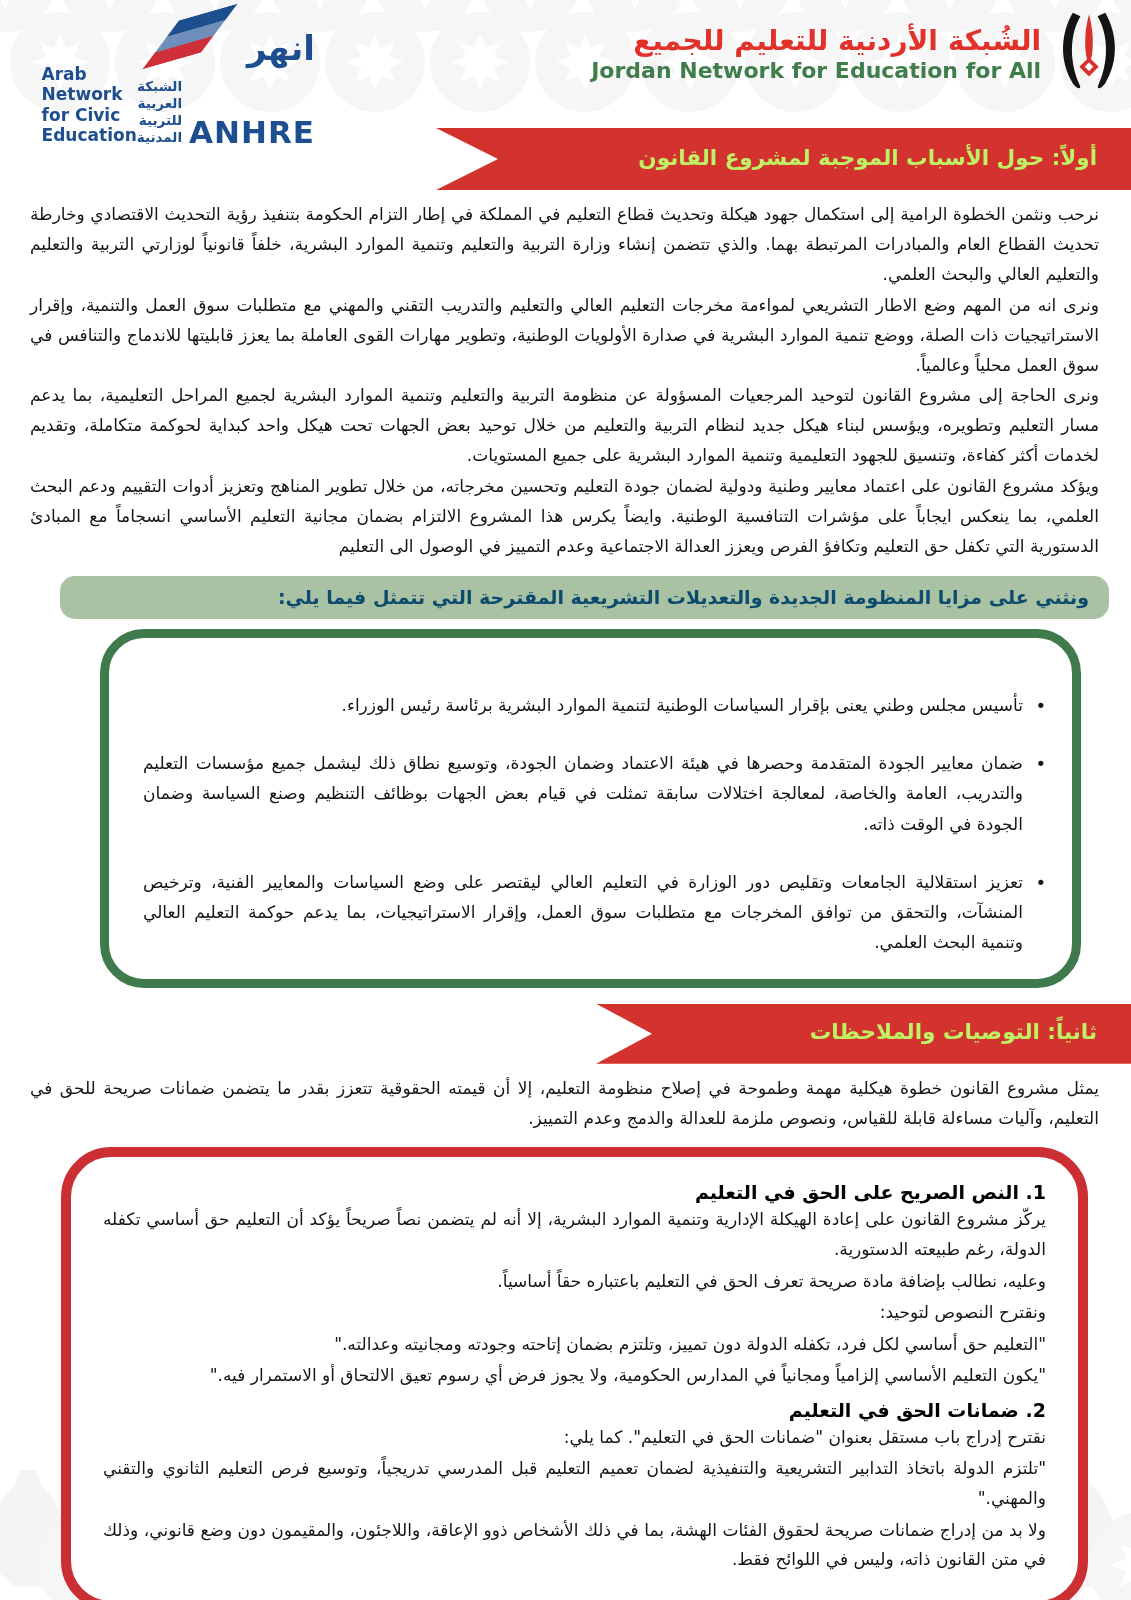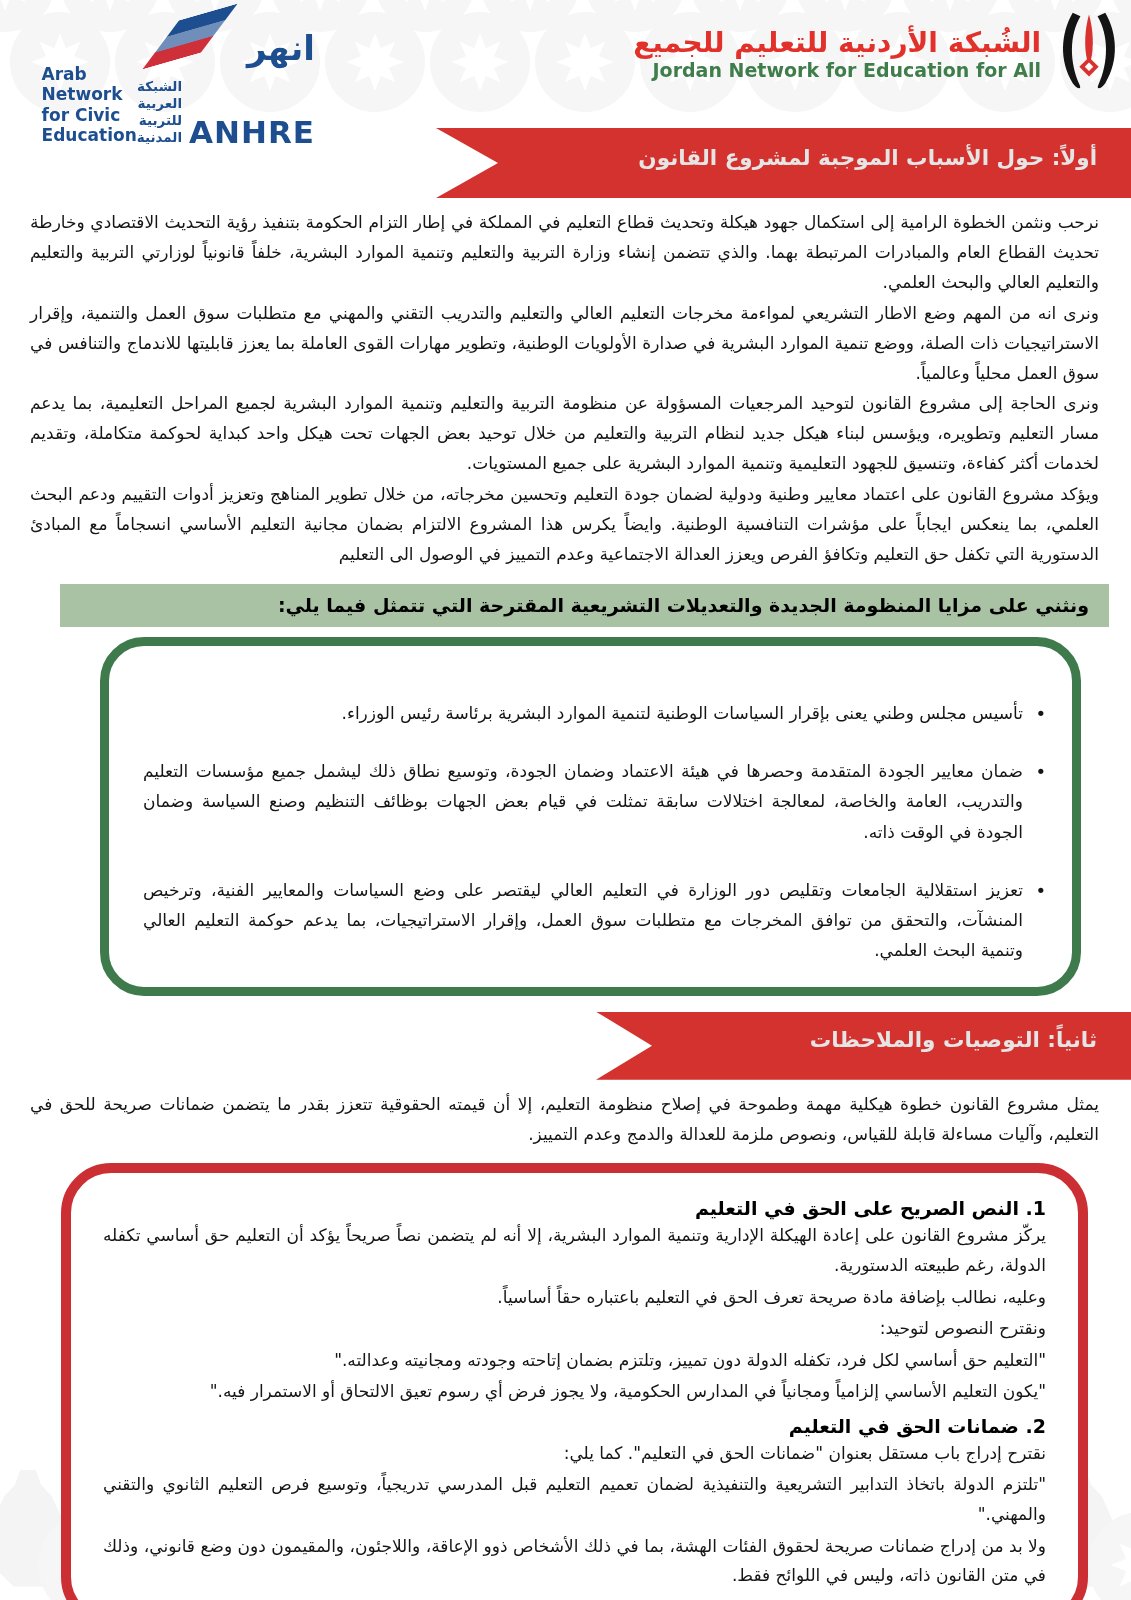--- a/index.html
+++ b/index.html
@@ -11,49 +11,49 @@
   .wm-circle{background:#f0f0f0;border-radius:50%;}
   .wm-circle::after{content:"";position:absolute;inset:21%;background:#ffffff;
     clip-path:polygon(50% 0%,60% 26%,85% 15%,74% 40%,100% 50%,74% 60%,85% 85%,60% 74%,50% 100%,40% 74%,15% 85%,26% 60%,0% 50%,26% 40%,15% 15%,40% 26%);}
   .wm-vase{background:#ededed;
     clip-path:polygon(40% 0,60% 0,66% 12%,80% 22%,92% 40%,96% 62%,88% 84%,68% 97%,32% 97%,12% 84%,4% 62%,8% 40%,20% 22%,34% 12%);}
   .content{position:relative;z-index:1;}
   
   .header{display:flex;justify-content:space-between;align-items:flex-start;padding:10px 12px 0 10px;height:102px;}
   .jnea{display:flex;align-items:center;gap:18px;}
   .jnea-text .ar{color:#e1312a;font-weight:bold;font-size:28px;line-height:1.15;}
-  .jnea-text .en{color:#3f7d4b;font-weight:bold;font-size:19px;direction:ltr;text-align:right;}
+  .jnea-text .en{color:#3f7d4b;font-weight:bold;font-size:22px;direction:ltr;text-align:right;}
   .anhre{display:flex;flex-direction:column;align-items:flex-start;margin-top:2px;width:305px;}
   .anhre-top{display:flex;align-items:flex-end;gap:6px;height:52px;margin-left:4px;}
   .anhre-callig{color:#1d4e8f;font-weight:bold;font-size:34px;line-height:.9;}
   .swooshes{position:relative;width:104px;height:52px;}
   .swooshes span{position:absolute;height:13px;width:78px;
      clip-path:polygon(0 100%,22% 0,100% 0,78% 100%);transform:rotate(-16deg);}
   .sw1{top:2px;left:26px;background:#1d4e8f;}
   .sw2{top:18px;left:14px;background:#6f8fba;}
   .sw3{top:34px;left:2px;background:#cf2f38;}
   .anhre-bottom{display:flex;align-items:flex-end;gap:7px;}
   .anhre-acronym{color:#1d4e8f;font-weight:bold;font-size:31px;line-height:.95;letter-spacing:1px;direction:ltr;}
   .anhre-names{display:flex;flex-direction:row;align-items:flex-end;padding-bottom:2px;}
   .anhre-ar{color:#1d4e8f;font-weight:bold;font-size:13.5px;line-height:1.25;}
   .anhre-en{color:#1d4e8f;font-weight:bold;font-size:17px;direction:ltr;line-height:1.2;margin-left:40px;}
   
   .title{ text-align:center;font-weight:bold;font-size:23.5px;line-height:1.55;margin:8px 40px 0 40px;color:#000;}
   
-  .ribbon{background:#d3322e;color:#e5e5e5;font-weight:bold;font-size:21.5px;
-    display:flex;align-items:center;margin:16px 0 0 auto;padding:0 34px 12px 100px;
+  .ribbon{background:#d3322e;color:#bef264;font-weight:bold;font-size:21.5px;
+    display:flex;align-items:center;margin:16px 0 0 auto;padding:0 34px 4px 100px;
     clip-path:polygon(0 0,100% 0,100% 100%,0 100%,62px 50%);}
   .ribbon-1{width:561px;height:58px;}
   .ribbon-2{width:401px;height:56px;clip-path:polygon(0 0,100% 0,100% 100%,0 100%,56px 50%);}
   
   .body{margin:10px 32px 0 30px;font-size:17px;line-height:1.76;text-align:justify;}
   .body p{margin:0 0 1px 0;}
   
-  .green-banner{background:#a9c2a4;color:#000000;font-weight:bold;font-size:19px;
-    height:43px;display:flex;align-items:center;margin:14px 22px 0 60px;padding:0 20px;}
+  .green-banner{background:#a9c2a4;color:#0c4a6e;font-weight:bold;font-size:19px;
+    height:43px;display:flex;align-items:center;margin:14px 22px 0 60px;padding:0 20px;border-radius:15px;}
   .green-box{background:#fff;border:9px solid #3e7a4b;border-radius:44px;
     margin:10px 50px 0 100px;padding:24px 22px 18px 34px;}
   .green-box ul{list-style:none;margin:0;padding:0;font-size:17px;line-height:1.78;}
   .green-box li{position:relative;padding-right:27px;text-align:justify;margin-bottom:3px;margin-top:28px;}
   .green-box li::before{content:"•";position:absolute;right:4px;top:0;font-size:18px;}
   
   .red-box{background:#fff;border:10px solid #cc2f33;border-radius:50px;
     margin:14px 43px 0 61px;padding:16px 32px 24px 32px;min-height:380px;}
   .red-box h3{margin:8px 0 2px 0;font-size:19px;font-weight:bold;color:#000;}
   .red-box p{margin:2px 0;font-size:17px;line-height:1.74;text-align:justify;}

